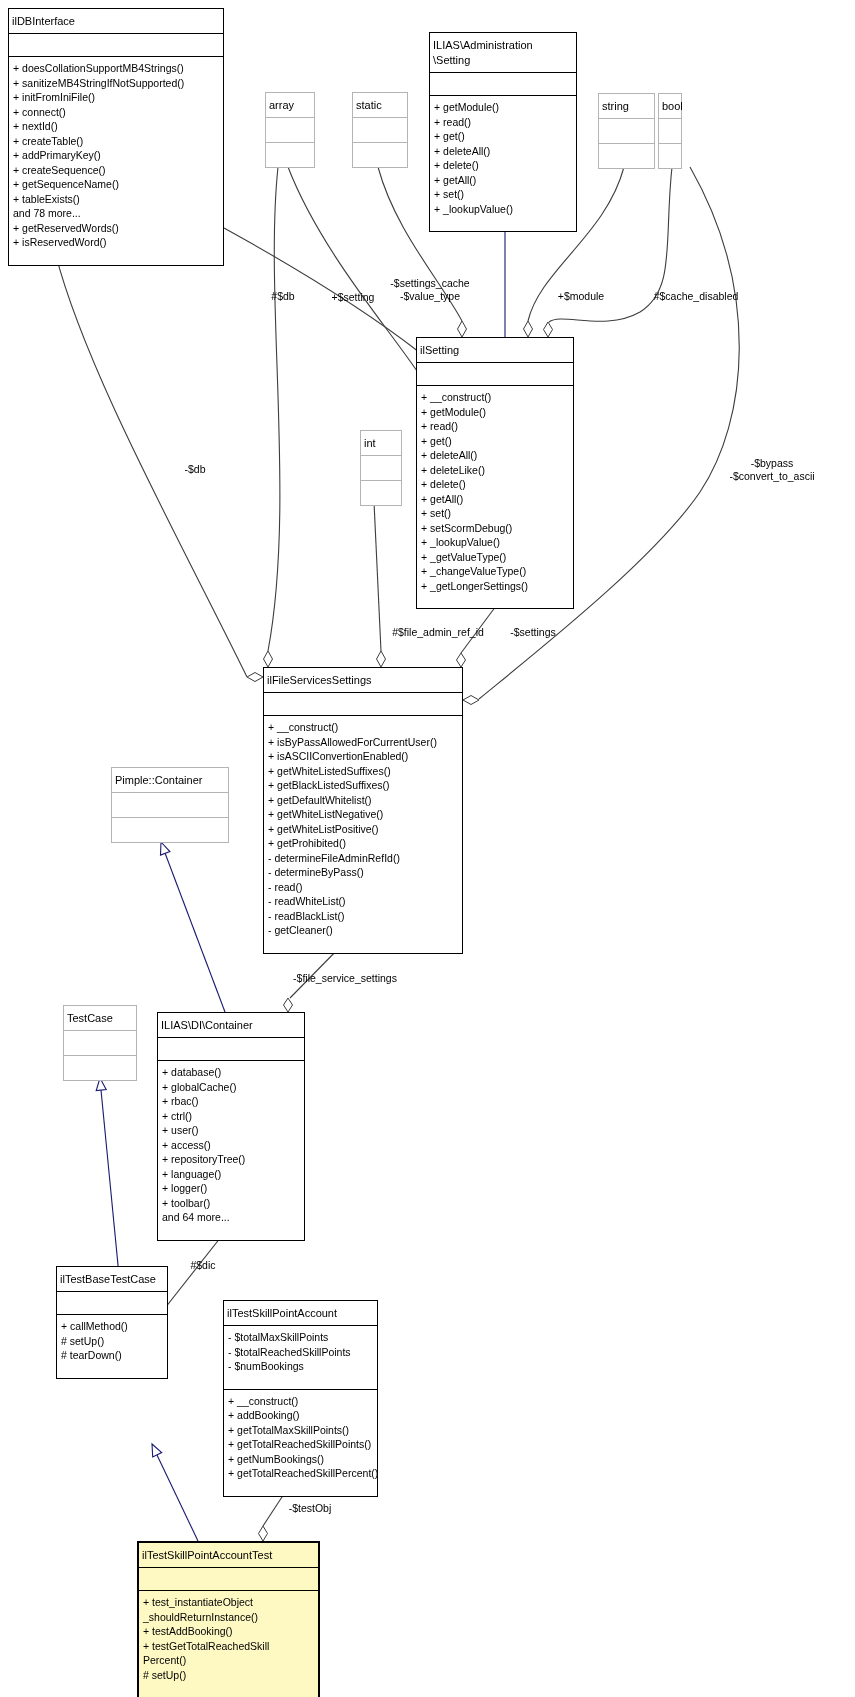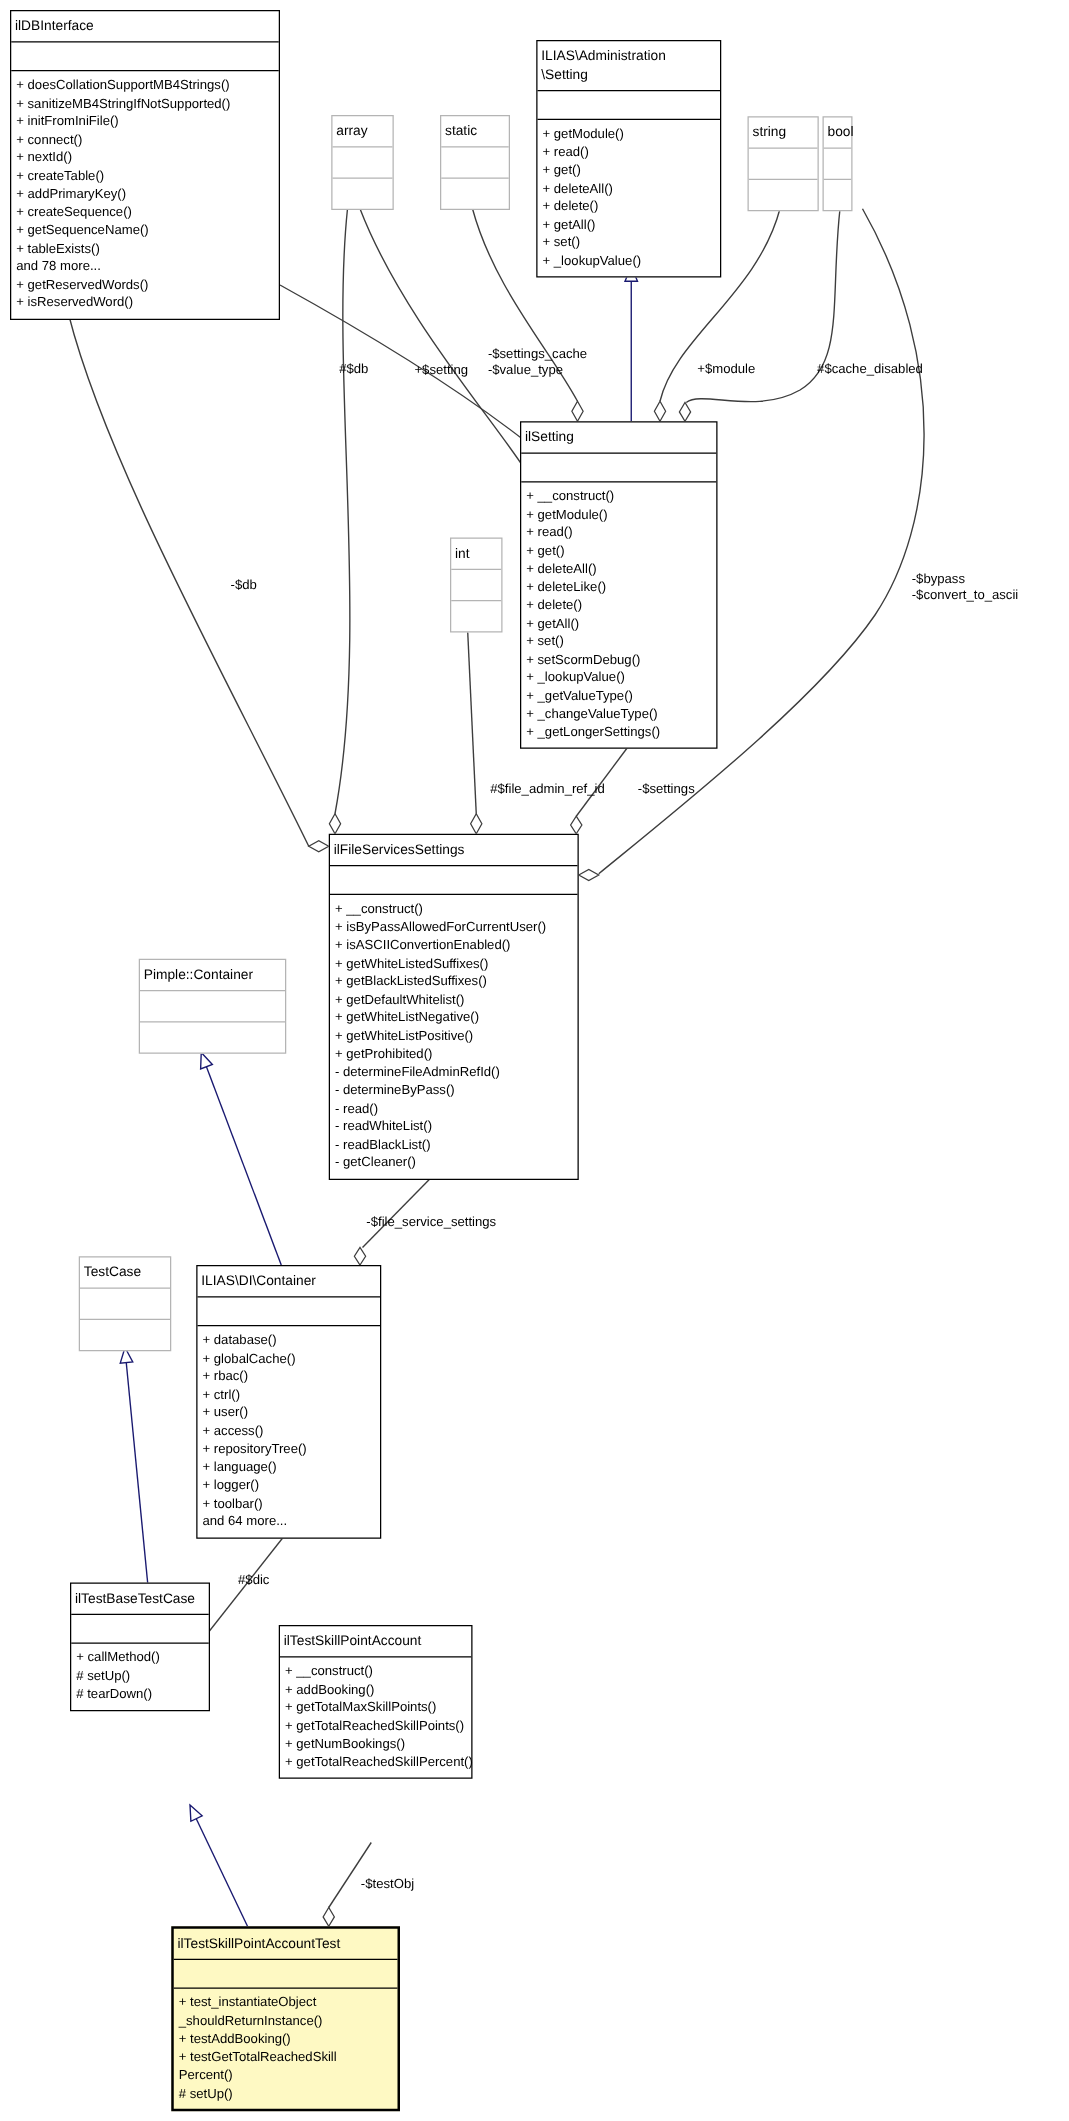--- a/index.html
+++ b/index.html
@@ -13,25 +13,25 @@
   .uml-box.current{background:#fef9c3;border:2px solid #000;}
   .box-title{
     font-size:11px;line-height:15px;text-align:left;padding:5px 3px 4px 3px;
     white-space:pre-line;
   }
   .box-sec{border-top:1px solid #000;}
   .uml-box.type .box-sec{border-top:1px solid #b4b4b4;}
   .uml-box.current .box-sec{border-top:1px solid #000;}
   .sec-empty{height:22px;}
   .uml-box.type .sec-empty{height:24px;}
-  .box-members{padding:4px 4px 5px 4px;}
+  .box-members{padding:4px 4px 15px 4px;}
   .member-line{font-size:10.5px;line-height:14.5px;white-space:nowrap;}
   .edge-label{
     position:absolute;transform:translate(-50%,-50%);
-    font-size:10.5px;line-height:13px;white-space:pre;text-align:left;
+    font-size:10.5px;line-height:13px;white-space:pre;text-align:center;
   }
 </style>
 </head>
 <body>
 
 <div id="canvas">
 
   <svg id="edges" viewBox="0 0 855 1697" xmlns="http://www.w3.org/2000/svg">
     <g stroke="#3d3d3d" stroke-width="1.1" fill="none">
       <path d="M224,228 C300,270 365,310 419,352"></path>
@@ -222,20 +222,25 @@
     <div class="box-sec box-members">
         <div class="member-line">+ callMethod()</div>
         <div class="member-line"># setUp()</div>
         <div class="member-line"># tearDown()</div>
       </div>
   </div>
 
   <div class="uml-box" style="left:223px;top:1300px;width:155px">
     <div class="box-title">ilTestSkillPointAccount</div>
     <div class="box-sec box-members">
+        <div class="member-line">- $totalMaxSkillPoints</div>
+        <div class="member-line">- $totalReachedSkillPoints</div>
+        <div class="member-line">- $numBookings</div>
+      </div>
+    <div class="box-sec box-members">
         <div class="member-line">+ __construct()</div>
         <div class="member-line">+ addBooking()</div>
         <div class="member-line">+ getTotalMaxSkillPoints()</div>
         <div class="member-line">+ getTotalReachedSkillPoints()</div>
         <div class="member-line">+ getNumBookings()</div>
         <div class="member-line">+ getTotalReachedSkillPercent()</div>
       </div>
   </div>
 
   <div class="uml-box current" style="left:137px;top:1541px;width:183px">

